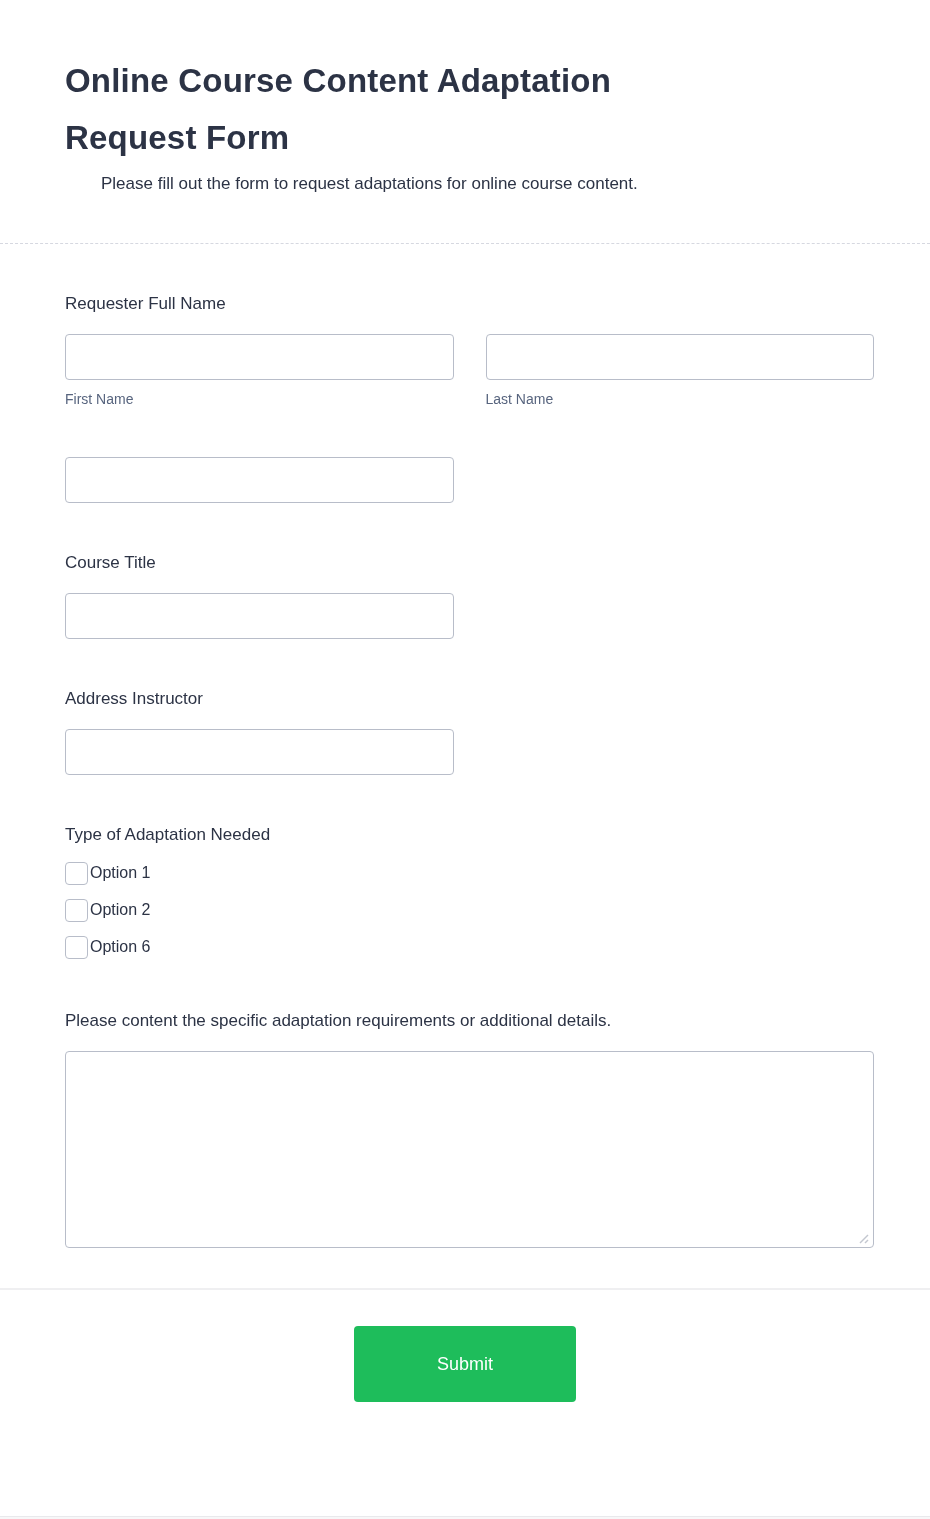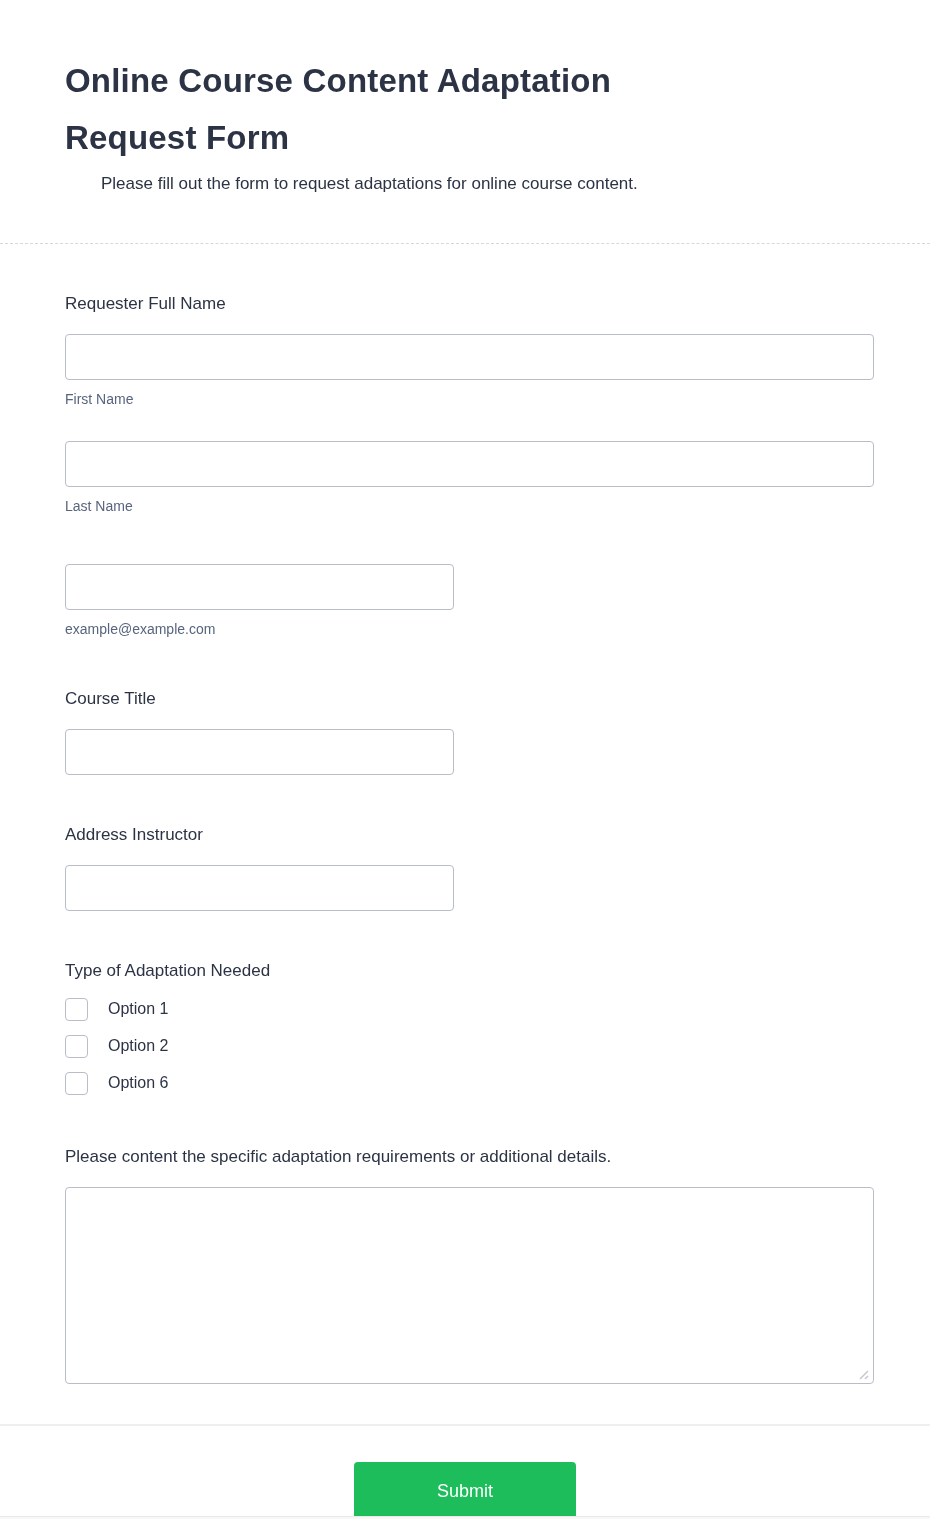--- a/index.html
+++ b/index.html
@@ -43,21 +43,20 @@
   .field-label {
     font-size: 17px;
     font-weight: 500;
     color: #2c3345;
     line-height: 24px;
     margin-bottom: 18px;
   }
   .input-row {
     display: flex;
     gap: 32px;
-    flex-direction: column;
   }
   .input-col { flex: 1 1 0; }
   .text-input {
     display: block;
     width: 100%;
     height: 46px;
     border: 1px solid #b8bdc9;
     border-radius: 4px;
     background: #ffffff;
     font-family: inherit;
@@ -72,21 +71,21 @@
     font-size: 14px;
     line-height: 20px;
     color: #57647e;
   }
 
   
   .checkbox-group { display: flex; flex-direction: column; gap: 13px; margin-top: -4px; }
   .checkbox-row {
     display: flex;
     align-items: center;
-    gap: 20px;
+    gap: 2px;
     cursor: pointer;
     width: max-content;
   }
   .checkbox-input {
     appearance: none;
     -webkit-appearance: none;
     width: 23px;
     height: 23px;
     border: 1px solid #b8bdc9;
     border-radius: 4px;
@@ -127,21 +126,21 @@
 
   
   .submit-bar {
     border-top: 2px solid #efeff1;
     padding: 36px 0 48px 0;
     display: flex;
     justify-content: center;
   }
   .submit-button {
     width: 222px;
-    height: 59px;
+    height: 76px;
     border: none;
     border-radius: 4px;
     background: #1ebd5b;
     color: #ffffff;
     font-family: inherit;
     font-size: 18px;
     font-weight: 500;
     cursor: pointer;
   }
 
@@ -178,21 +177,20 @@
       </div>
       <div class="input-col">
         <input type="text" class="text-input" value="" style="">
         <div class="sub-label">Last Name</div>
       </div>
     </div>
   </section>
 
   <section class="field-section">
     <input type="email" class="text-input half" value="" style="">
-    <div class="sub-label">example@example.com</div>
   </section>
 
   <section class="field-section">
     <div class="field-label">Course Title</div>
     <input type="text" class="text-input half" value="" style="">
   </section>
 
   <section class="field-section">
     <div class="field-label">Address Instructor</div>
     <input type="text" class="text-input half" value="" style="">

